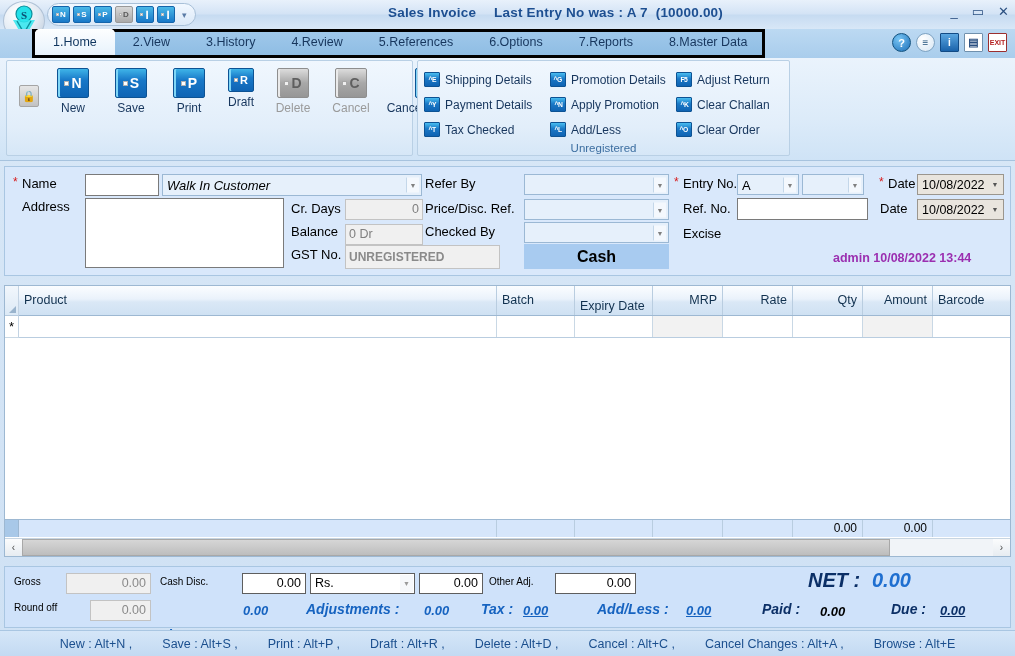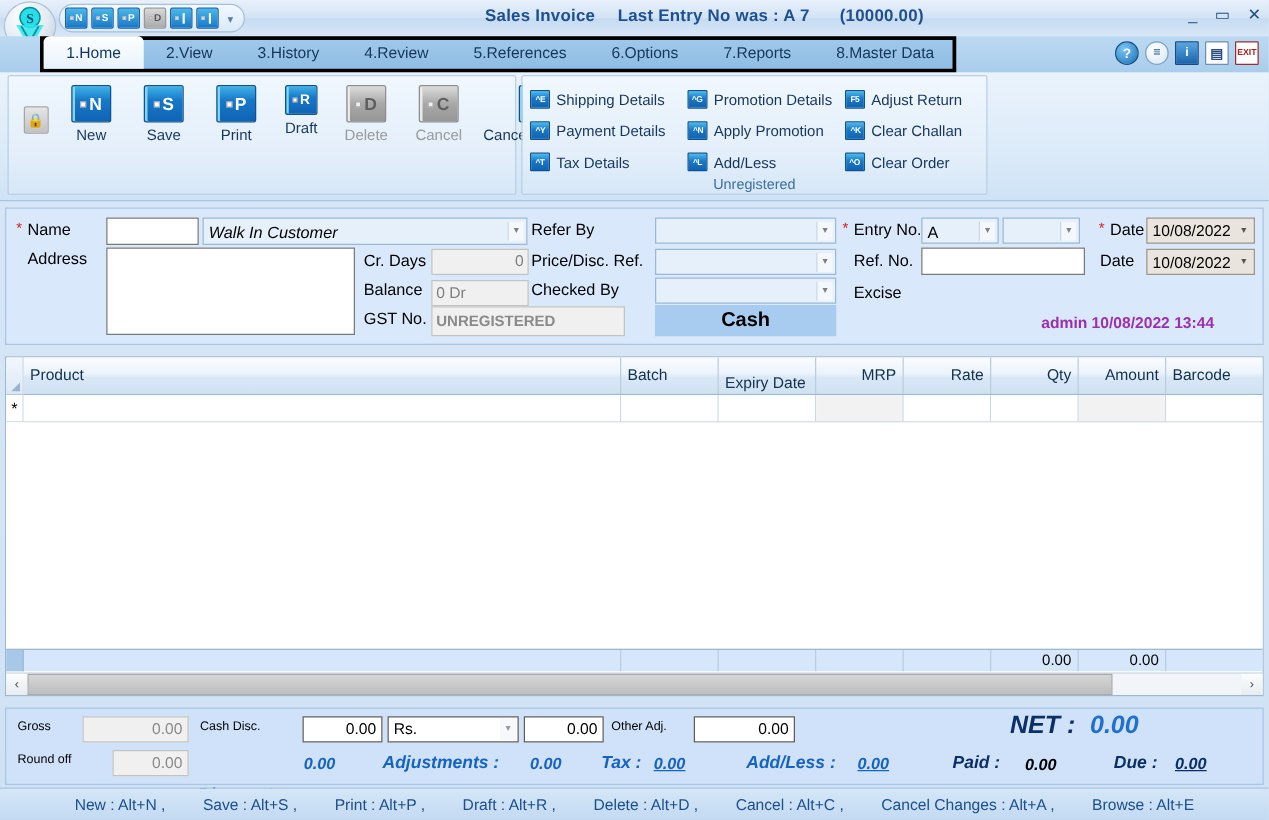--- a/index.html
+++ b/index.html
@@ -55,21 +55,21 @@
     border: 1px solid rgba(0,0,0,.25);
   }
   .qat-btn.dim .sq { background: #efefef; }
   .qat-sep { color: #5a7ba6; font-size: 9px; margin-left: 4px; }
   .title-text {
     position: absolute; top: 5px; left: 388px;
     font-size: 13.5px; font-weight: bold; color: #1d4f91;
     letter-spacing: .2px; white-space: nowrap;
   }
   .title-text .sub { font-weight: bold; margin-left: 14px; }
-  .title-text .amt { font-weight: bold; margin-left: 20px; }
+  .title-text .amt { font-weight: bold; margin-left: 4px; }
   .wbtns {
     position: absolute; right: 6px; top: 6px;
     display: flex; gap: 14px; color: #2a4f80; font-size: 13px;
   }
   .wbtns span { line-height: 12px; cursor: default; }
 
   
   .tabstrip {
     position: absolute; left: 0; top: 29px; width: 1015px; height: 29px;
     background: linear-gradient(to bottom, #bcd9f2 0%, #a9cdec 100%);
@@ -556,21 +556,21 @@
           <span class="ico16">
               <i>^K</i>
             </span>
           <span class="slabel">Clear Challan</span>
         </div>
 
         <div class="sbtn">
           <span class="ico16">
               <i>^T</i>
             </span>
-          <span class="slabel">Tax Details</span>
+          <span class="slabel">Tax Checked</span>
         </div>
         <div class="sbtn">
           <span class="ico16">
               <i>^L</i>
             </span>
           <span class="slabel">Add/Less</span>
         </div>
         <div class="sbtn">
           <span class="ico16">
               <i>^O</i>

